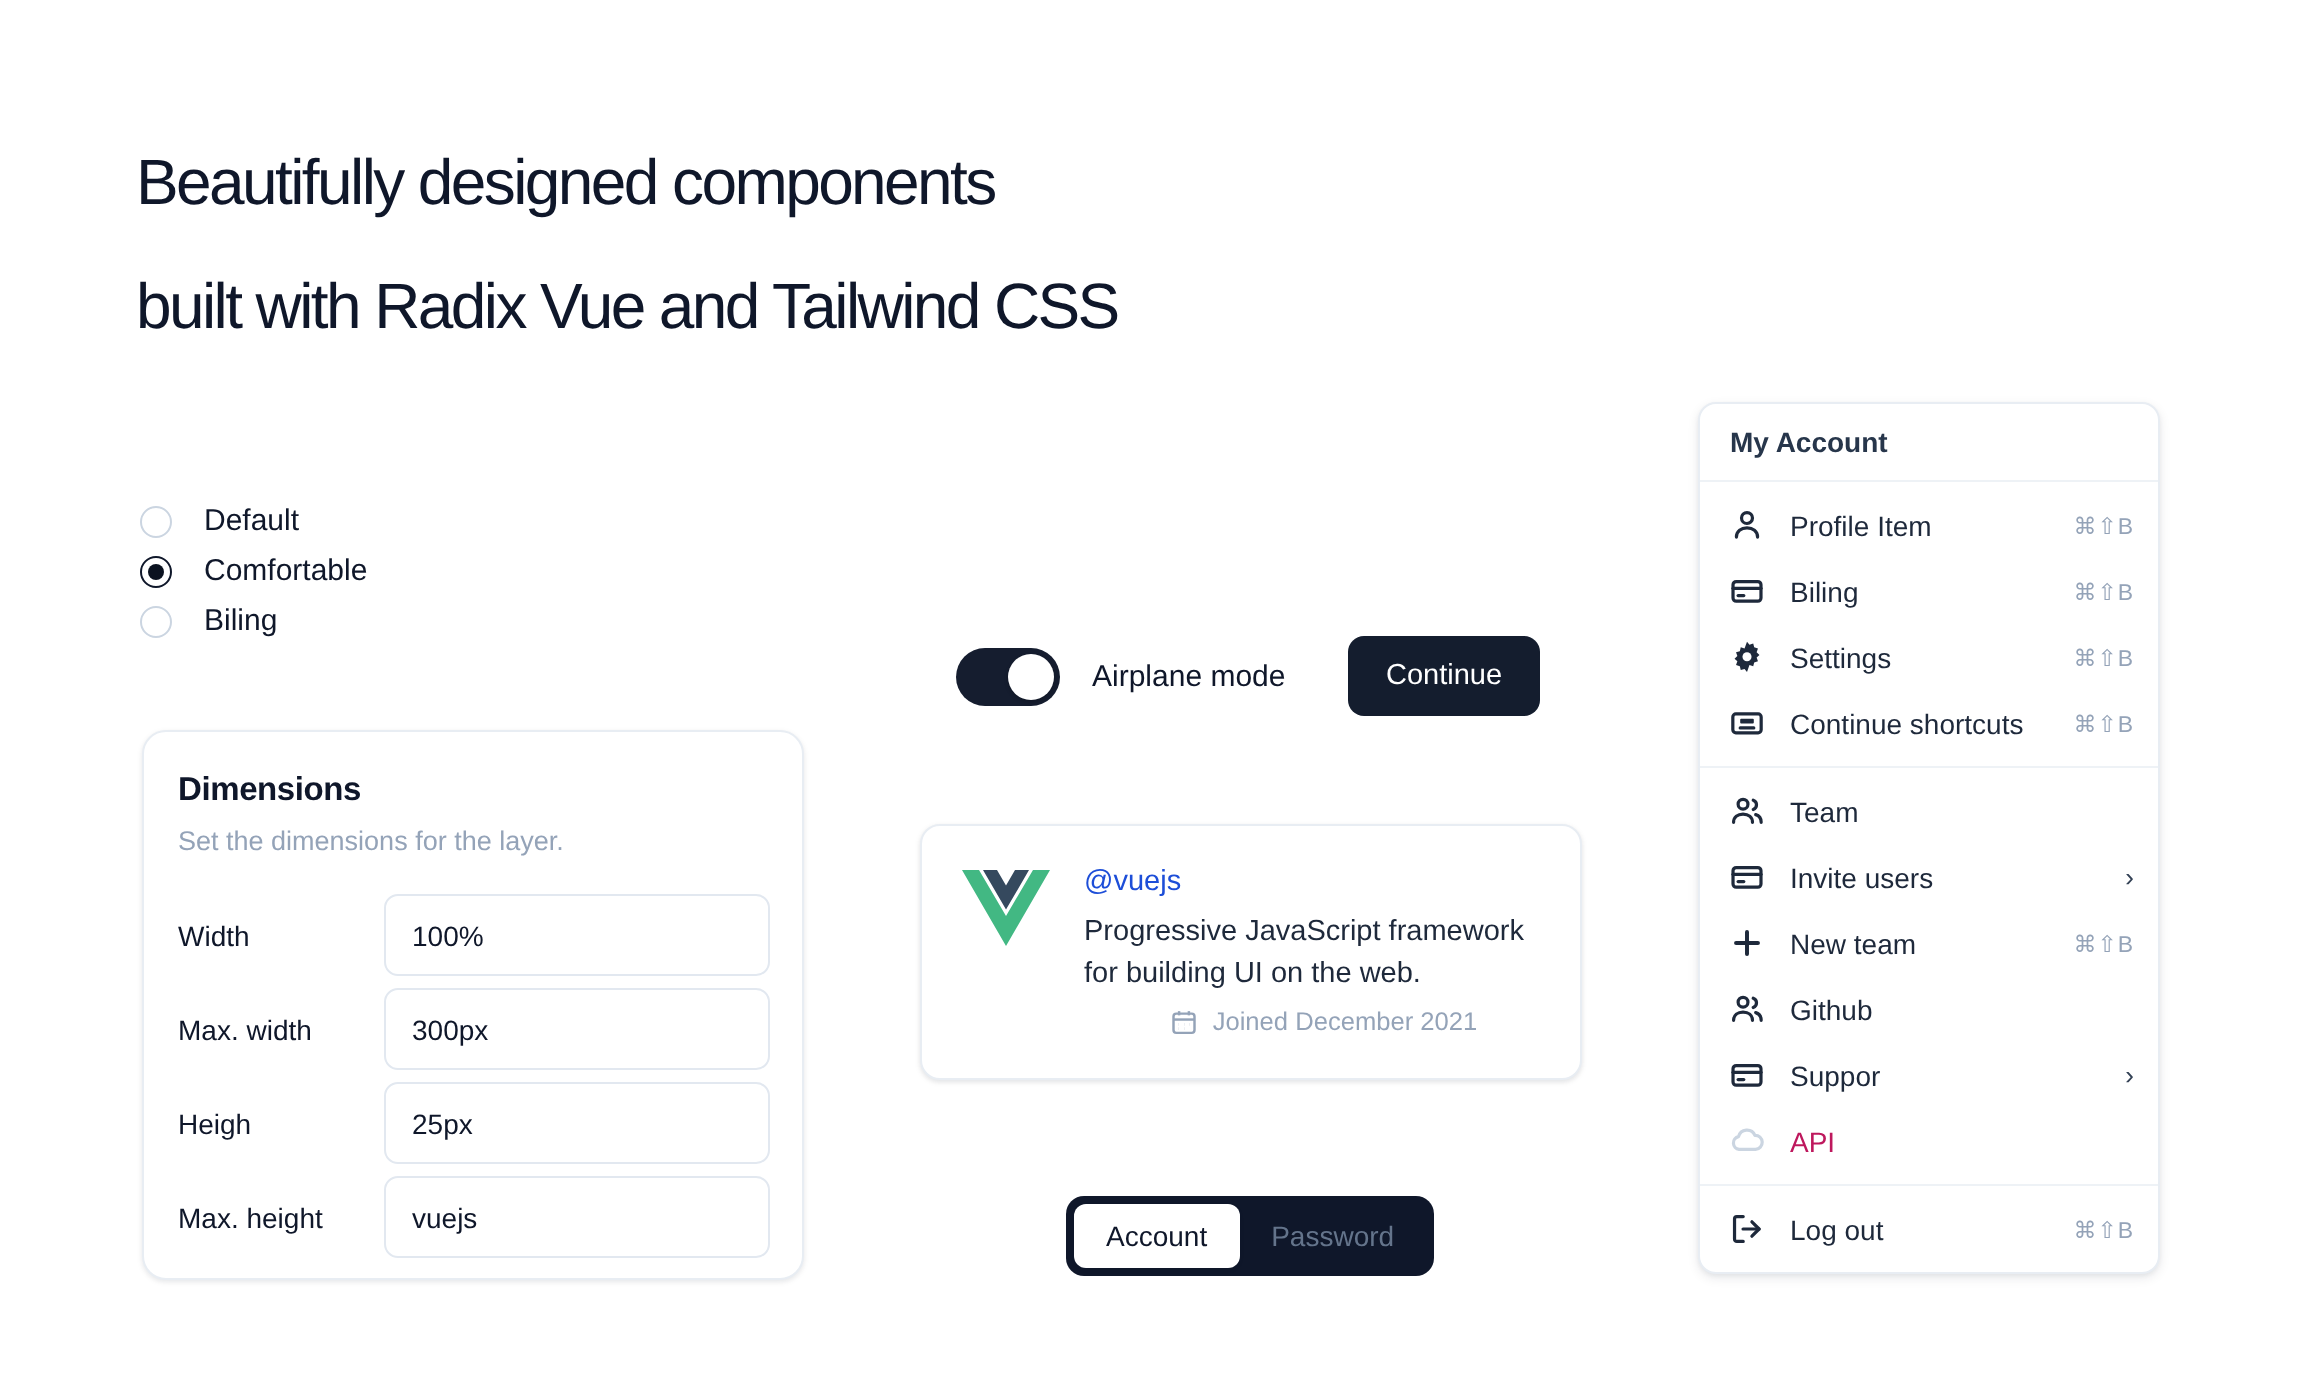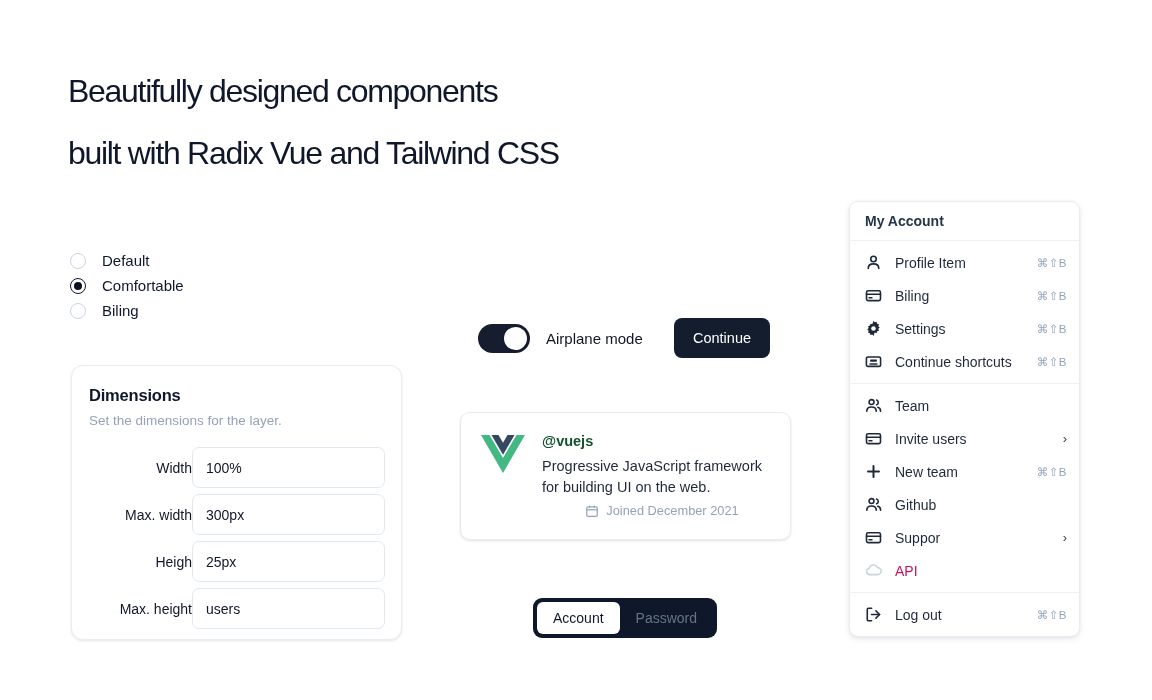--- a/index.html
+++ b/index.html
@@ -50,21 +50,21 @@
     background: #ffffff;
     border: 1px solid #e8edf3;
     border-radius: 12px;
     box-shadow: 0 1px 3px rgba(15,23,42,.07), 0 1px 2px rgba(15,23,42,.04);
     padding: 20px 16px 0 17px;
   }
   .dim-title { font-size: 16.5px; font-weight: 600; color: #0f172a; letter-spacing: -0.2px; }
   .dim-sub { font-size: 13.5px; color: #94a3b8; margin-top: 8px; }
   .dim-rows { margin-top: 19px; }
   .dim-row { display: flex; align-items: center; height: 41px; margin-bottom: 6px; }
-  .dim-label { width: 103px; font-size: 14px; color: #0f172a; flex: none; text-align: right; }
+  .dim-label { width: 103px; font-size: 14px; color: #0f172a; flex: none; }
   .dim-input {
     flex: 1; height: 100%;
     border: 1px solid #e2e8f0; border-radius: 7px;
     background: #fff;
     display: flex; align-items: center;
     padding-left: 13px;
     font-size: 14px; color: #0f172a;
   }
 
   
@@ -96,21 +96,21 @@
     left: 460px; top: 412px;
     width: 331px; height: 128px;
     background: #ffffff;
     border: 1px solid #e8edf3;
     border-radius: 10px;
     box-shadow: 0 1px 3px rgba(15,23,42,.08), 0 1px 2px rgba(15,23,42,.05);
     display: flex; padding: 20px 18px 0 20px;
   }
   .vue-logo { width: 44px; height: 40px; flex: none; margin-top: 2px; }
   .vue-body { margin-left: 17px; }
-  .vue-handle { font-size: 14.5px; font-weight: 700; color: #14532d; }
+  .vue-handle { font-size: 14.5px; font-weight: 400; color: #1d4ed8; }
   .vue-desc { font-size: 14.5px; color: #1e293b; line-height: 21px; margin-top: 7px; width: 240px; }
   .vue-joined { display: flex; align-items: center; margin-top: 5px; justify-content: center; }
   .vue-joined .cal { width: 14px; height: 14px; flex: none; margin-right: 7px; }
   .vue-joined span { font-size: 12.8px; color: #94a3b8; }
 
   
   .tabs {
     position: absolute; left: 533px; top: 598px;
     height: 40px; padding: 4px;
     background: #0f172a; border-radius: 9px;
@@ -188,21 +188,21 @@
         <div class="dim-row">
           <span class="dim-label">Max. width</span>
           <span class="dim-input">300px</span>
         </div>
         <div class="dim-row">
           <span class="dim-label">Heigh</span>
           <span class="dim-input">25px</span>
         </div>
         <div class="dim-row">
           <span class="dim-label">Max. height</span>
-          <span class="dim-input">users</span>
+          <span class="dim-input">vuejs</span>
         </div>
       </div>
   </div>
 
   <div class="switch-wrap">
     <div class="switch">
       <div class="knob"></div>
     </div>
     <div class="switch-label">Airplane mode</div>
   </div>

